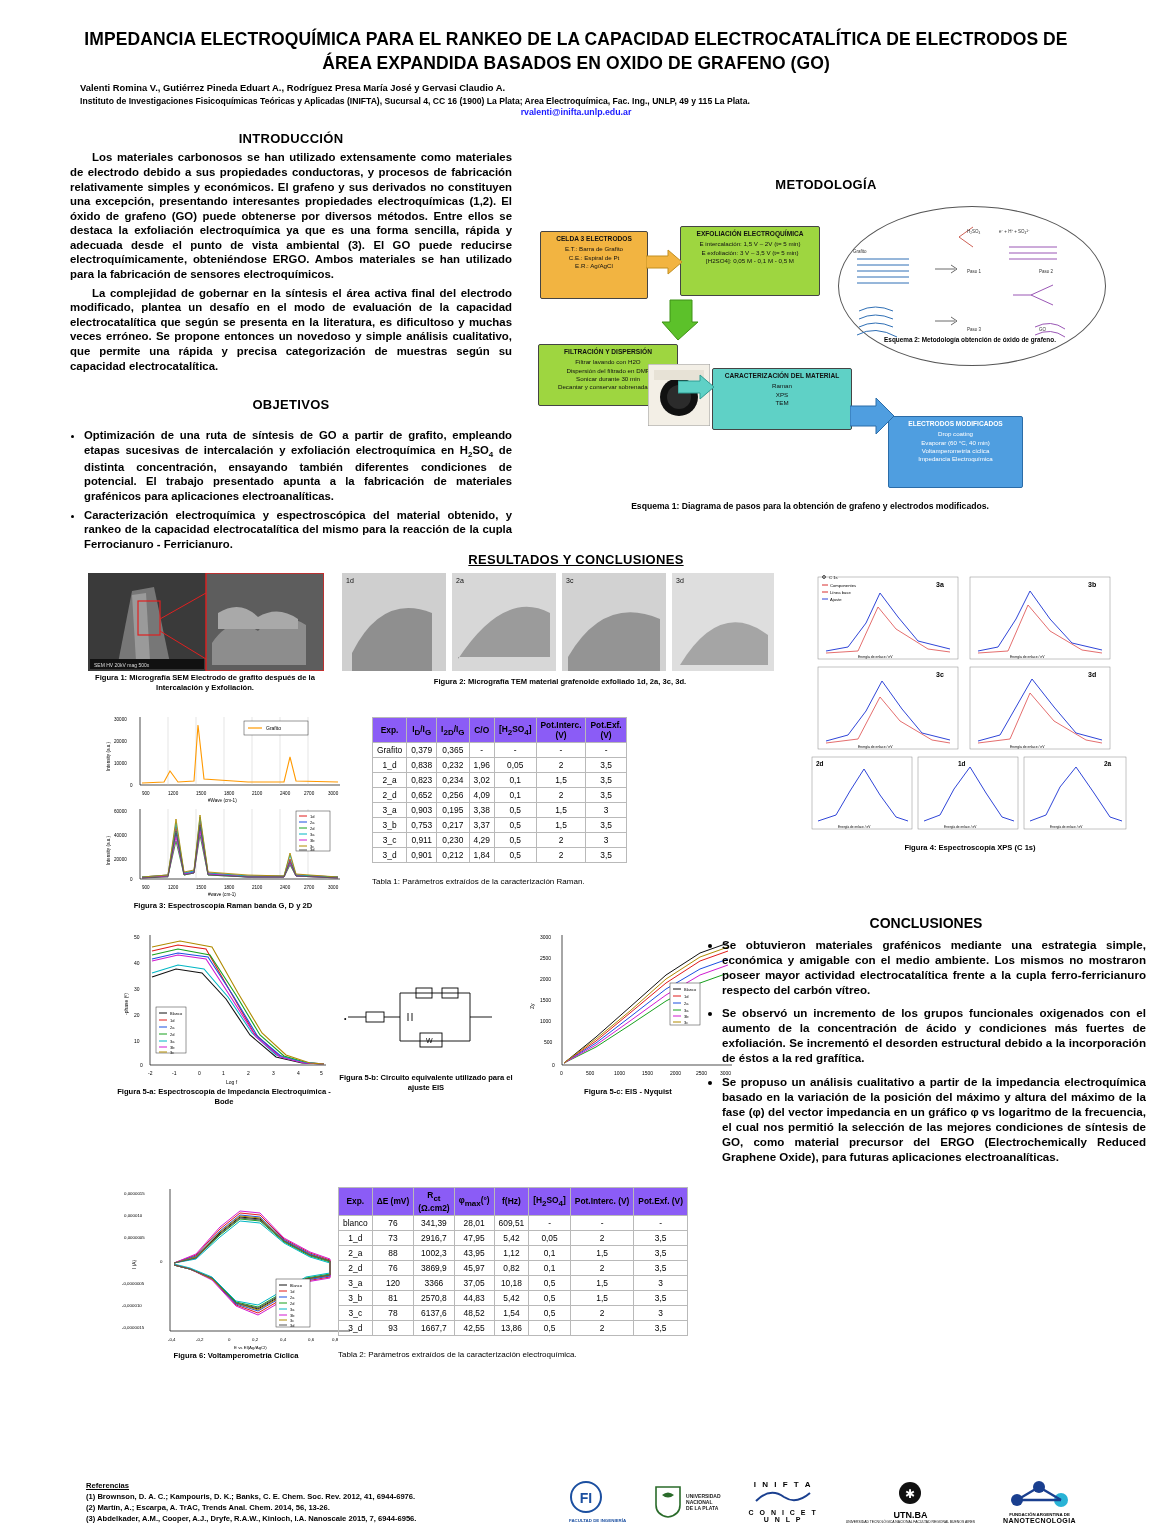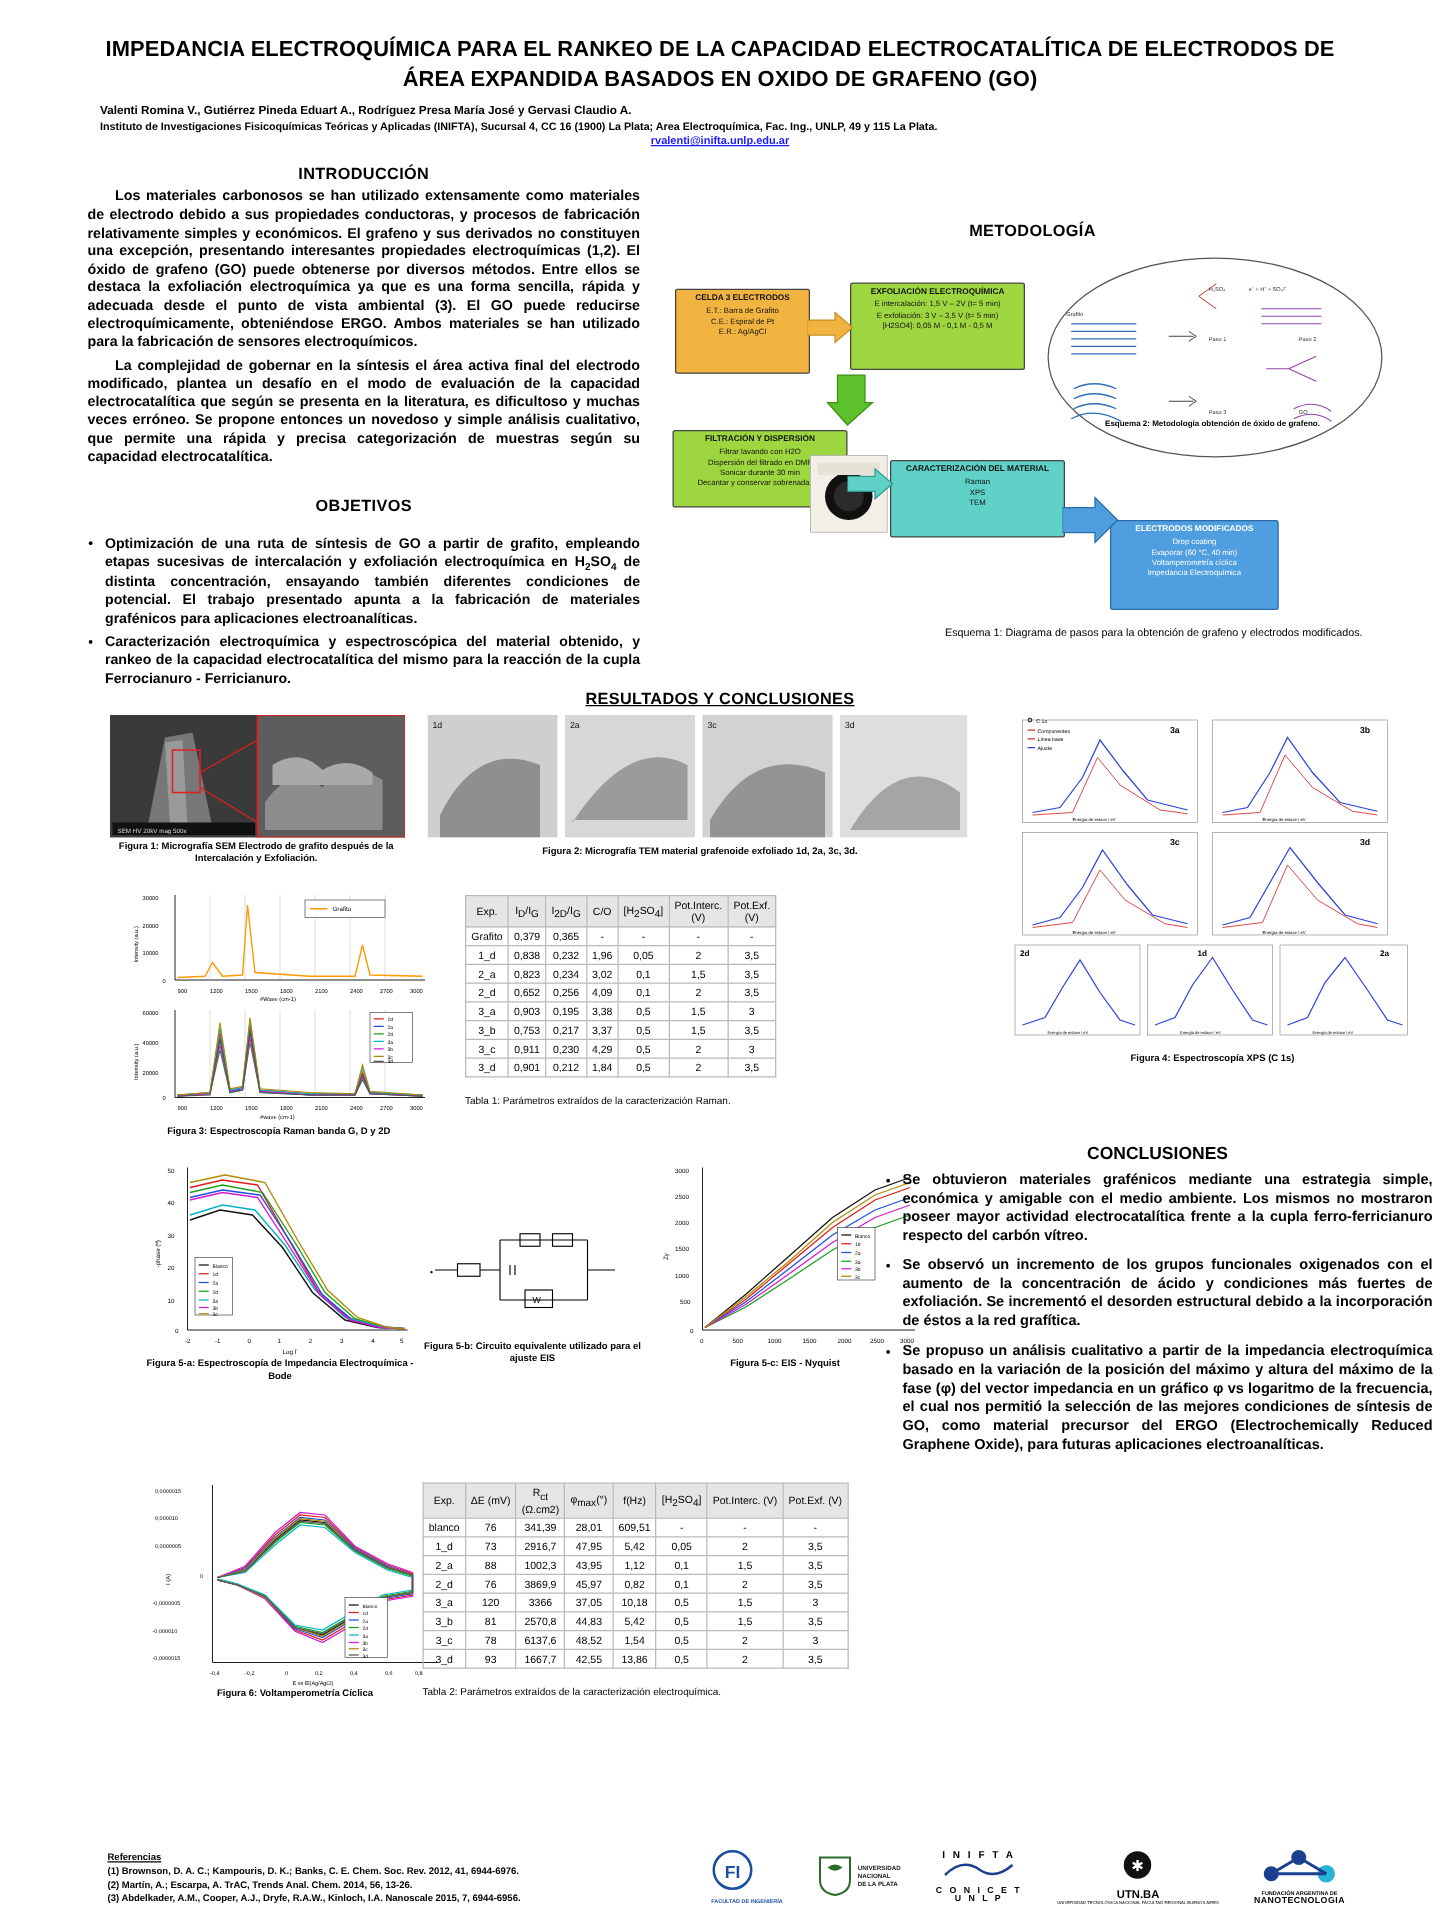--- a/index.html
+++ b/index.html
@@ -24,21 +24,21 @@
     margin:14px 40px 6px 40px;
   }
   .authors {
     text-align:left;
     font-weight:bold;
     font-size:9.4px;
     line-height:1.45;
     margin:6px 60px 0 60px;
   }
   .authors .line2 { font-size:8.6px; }
-  .email { text-align:center; font-size:8.8px; color:#1a1aff; text-decoration:underline; font-weight:bold;}
+  .email { text-align:center; font-size:8.8px; color:#1a1aff; font-weight:bold;}
 
   
   .sec-head {
     text-align:center;
     font-weight:bold;
     font-size:13px;
     letter-spacing:.3px;
     margin:6px 0 4px 0;
   }
   .sec-head.underline { text-decoration:underline; }
@@ -86,39 +86,39 @@
   .b-elect { left:368px; top:220px; width:135px; height:72px; background:#4f9ee0; color:#fff; border-color:#2b6ca8;}
   .b-elect .mtitle { color:#fff; }
 
   .arrow { position:absolute; }
   .ellipse-d {
     position:absolute; left:318px; top:10px; width:268px; height:160px;
     border:1px solid #555; border-radius:50%;
     background:#fff;
   }
   .ell-cap { position:absolute; left:330px; top:140px; width:240px; text-align:center; font-size:6.4px; font-weight:bold;}
-  .esq1-cap { position:absolute; left:10px; top:305px; width:560px; text-align:right; font-size:8.6px; font-weight:normal; }
+  .esq1-cap { position:absolute; left:10px; top:305px; width:560px; text-align:center; font-size:8.6px; font-weight:bold; }
 
   
   .res-head { margin-top:6px; }
 
   .figcap { font-size:7.6px; font-weight:bold; text-align:center; line-height:1.25; }
 
   
   table.data {
     border-collapse:collapse;
     font-size:8.4px;
   }
   table.data th, table.data td {
     border:1px solid #b9b9b9;
     padding:2px 4px;
     text-align:center;
     white-space:nowrap;
   }
-  table.data th { background:#e5e5e5; font-weight:normal;margin-left:20px; }
+  table.data th { background:#8b5cf6; font-weight:bold;margin-left:20px; }
   table.data td.lbl { text-align:center; }
 
   .tbl-cap { font-size:8px; font-weight:normal; text-align:left; margin-top:14px; }
 
   
   .concl-head { font-weight:bold; font-size:14px; text-align:center; margin:0 0 6px 0;}
   ul.concl { margin:0; padding-left:16px; }
   ul.concl li { font-size:11.6px; font-weight:bold; text-align:justify; line-height:1.3; margin-bottom:8px; }
 
   

